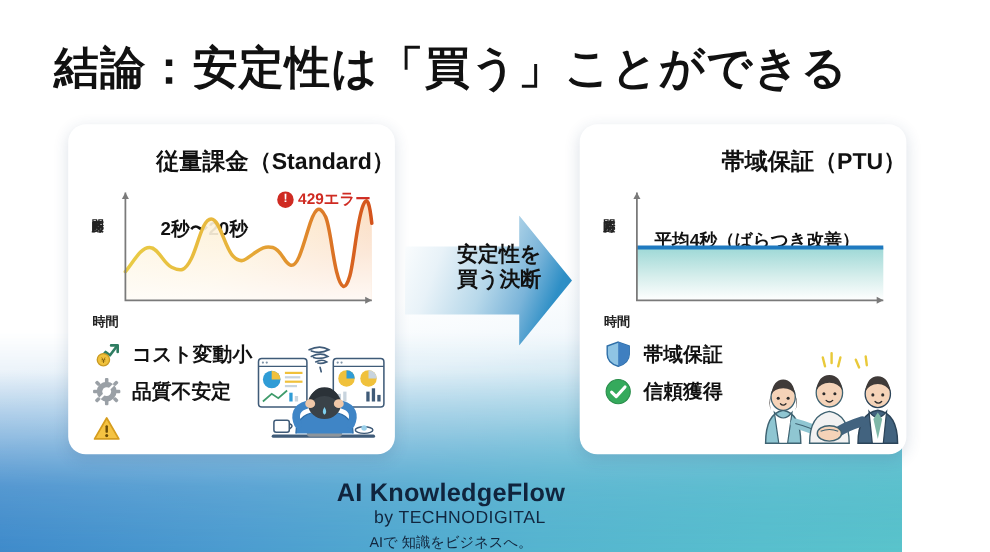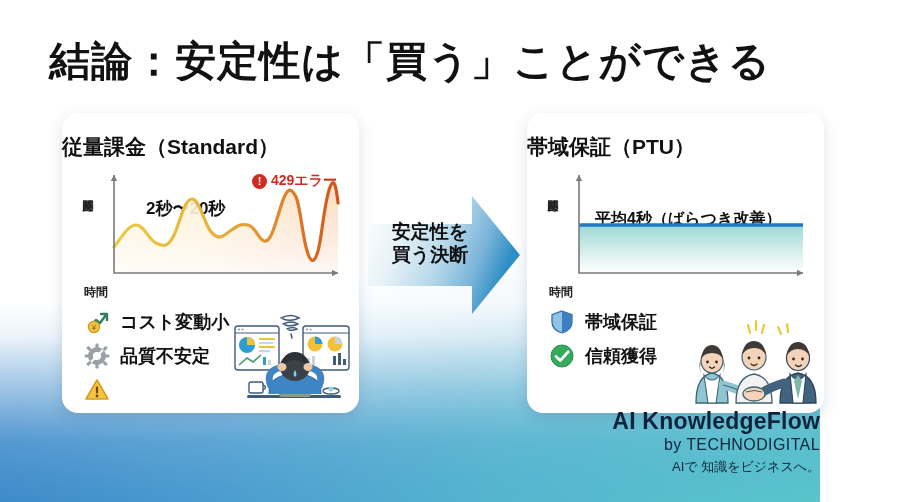--- a/index.html
+++ b/index.html
@@ -56,21 +56,21 @@
     background: #ffffff;
     border-radius: 16px;
     box-shadow: 0 4px 14px rgba(40,70,110,0.16);
   }
   #card-left  { left: 62px;  top: 113px; width: 297px; height: 300px; }
   #card-right { left: 527px; top: 113px; width: 297px; height: 300px; }
 
   .card-title {
     position: absolute;
     top: 20px; left: 0; right: 0;
-    text-align: left;
+    text-align: right;
     font-size: 21px;
     font-weight: 700;
     color: #111111;
     white-space: nowrap;
   }
 
   
   .chart { position: absolute; }
   #chart-left  { left: 22px; top: 58px; width: 258px; height: 110px; }
   #chart-right { left: 22px; top: 58px; width: 258px; height: 110px; }
@@ -138,31 +138,31 @@
   #illus-right { right: 6px; bottom: 8px; width: 128px; height: 92px; }
 
   
   #arrow {
     position: absolute;
     left: 368px; top: 196px; width: 152px; height: 118px;
   }
   #arrow-text {
     position: absolute;
     left: 0; top: 24px; width: 124px;
-    text-align: center;
+    text-align: right;
     font-size: 19px; font-weight: 700; color: #111;
     line-height: 1.22;
     white-space: nowrap;
   }
 
   
   #footer {
     position: absolute;
-    left: 0; right: 0; bottom: 26px;
-    text-align: right;
+    left: 0; right: 0; bottom: 0;
+    text-align: center;
   }
   #brand {
     font-size: 23px; font-weight: 700; color: #10243d;
     letter-spacing: 0.2px;
   }
   #brand-sub {
     font-size: 16px; font-weight: 400; color: #11263f;
     margin-top: 1px; letter-spacing: 0.4px; padding-left: 16px;
   }
   #brand-tag {

